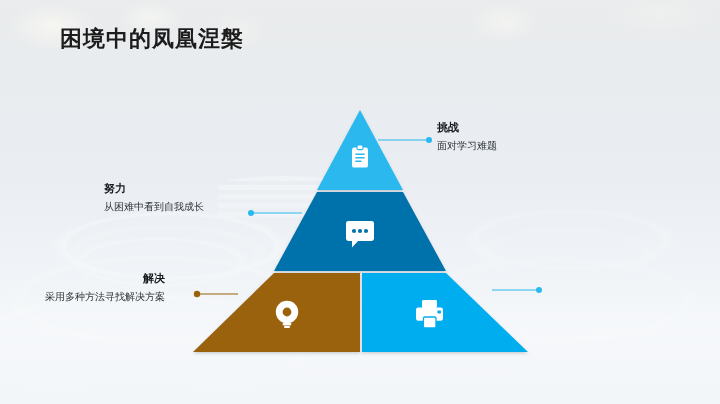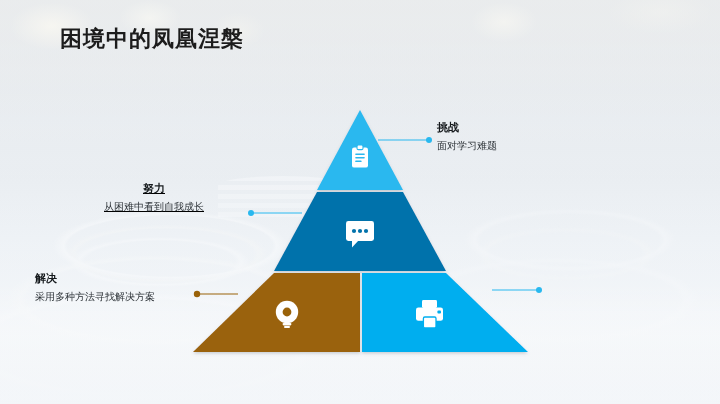--- a/index.html
+++ b/index.html
@@ -127,25 +127,25 @@
     line-height: 1.3;
     white-space: nowrap;
   }
   .callout .c-desc {
     margin-top: 5px;
     font-size: 10px;
     color: #2b3136;
     line-height: 1.35;
     white-space: nowrap;
   }
-  .callout.align-right { text-align: center; text-decoration: underline; }
+  .callout.align-right { text-align: left; }
 
   #callout-challenge { left: 437px; top: 120px; }
   #callout-effort    { left: 104px; top: 181px; }
-  #callout-solve     { left: 35px;  top: 271px; }
+  #callout-solve     { left: 45px;  top: 271px; text-align: right; }
   #callout-break     { left: 547px; top: 271px; }
 </style>
 </head>
 <body>
 
 <div id="slide">
 
   <div class="bg-base"></div>
   <div class="bg-blur-top"></div>
   <div class="bg-coins"></div>

